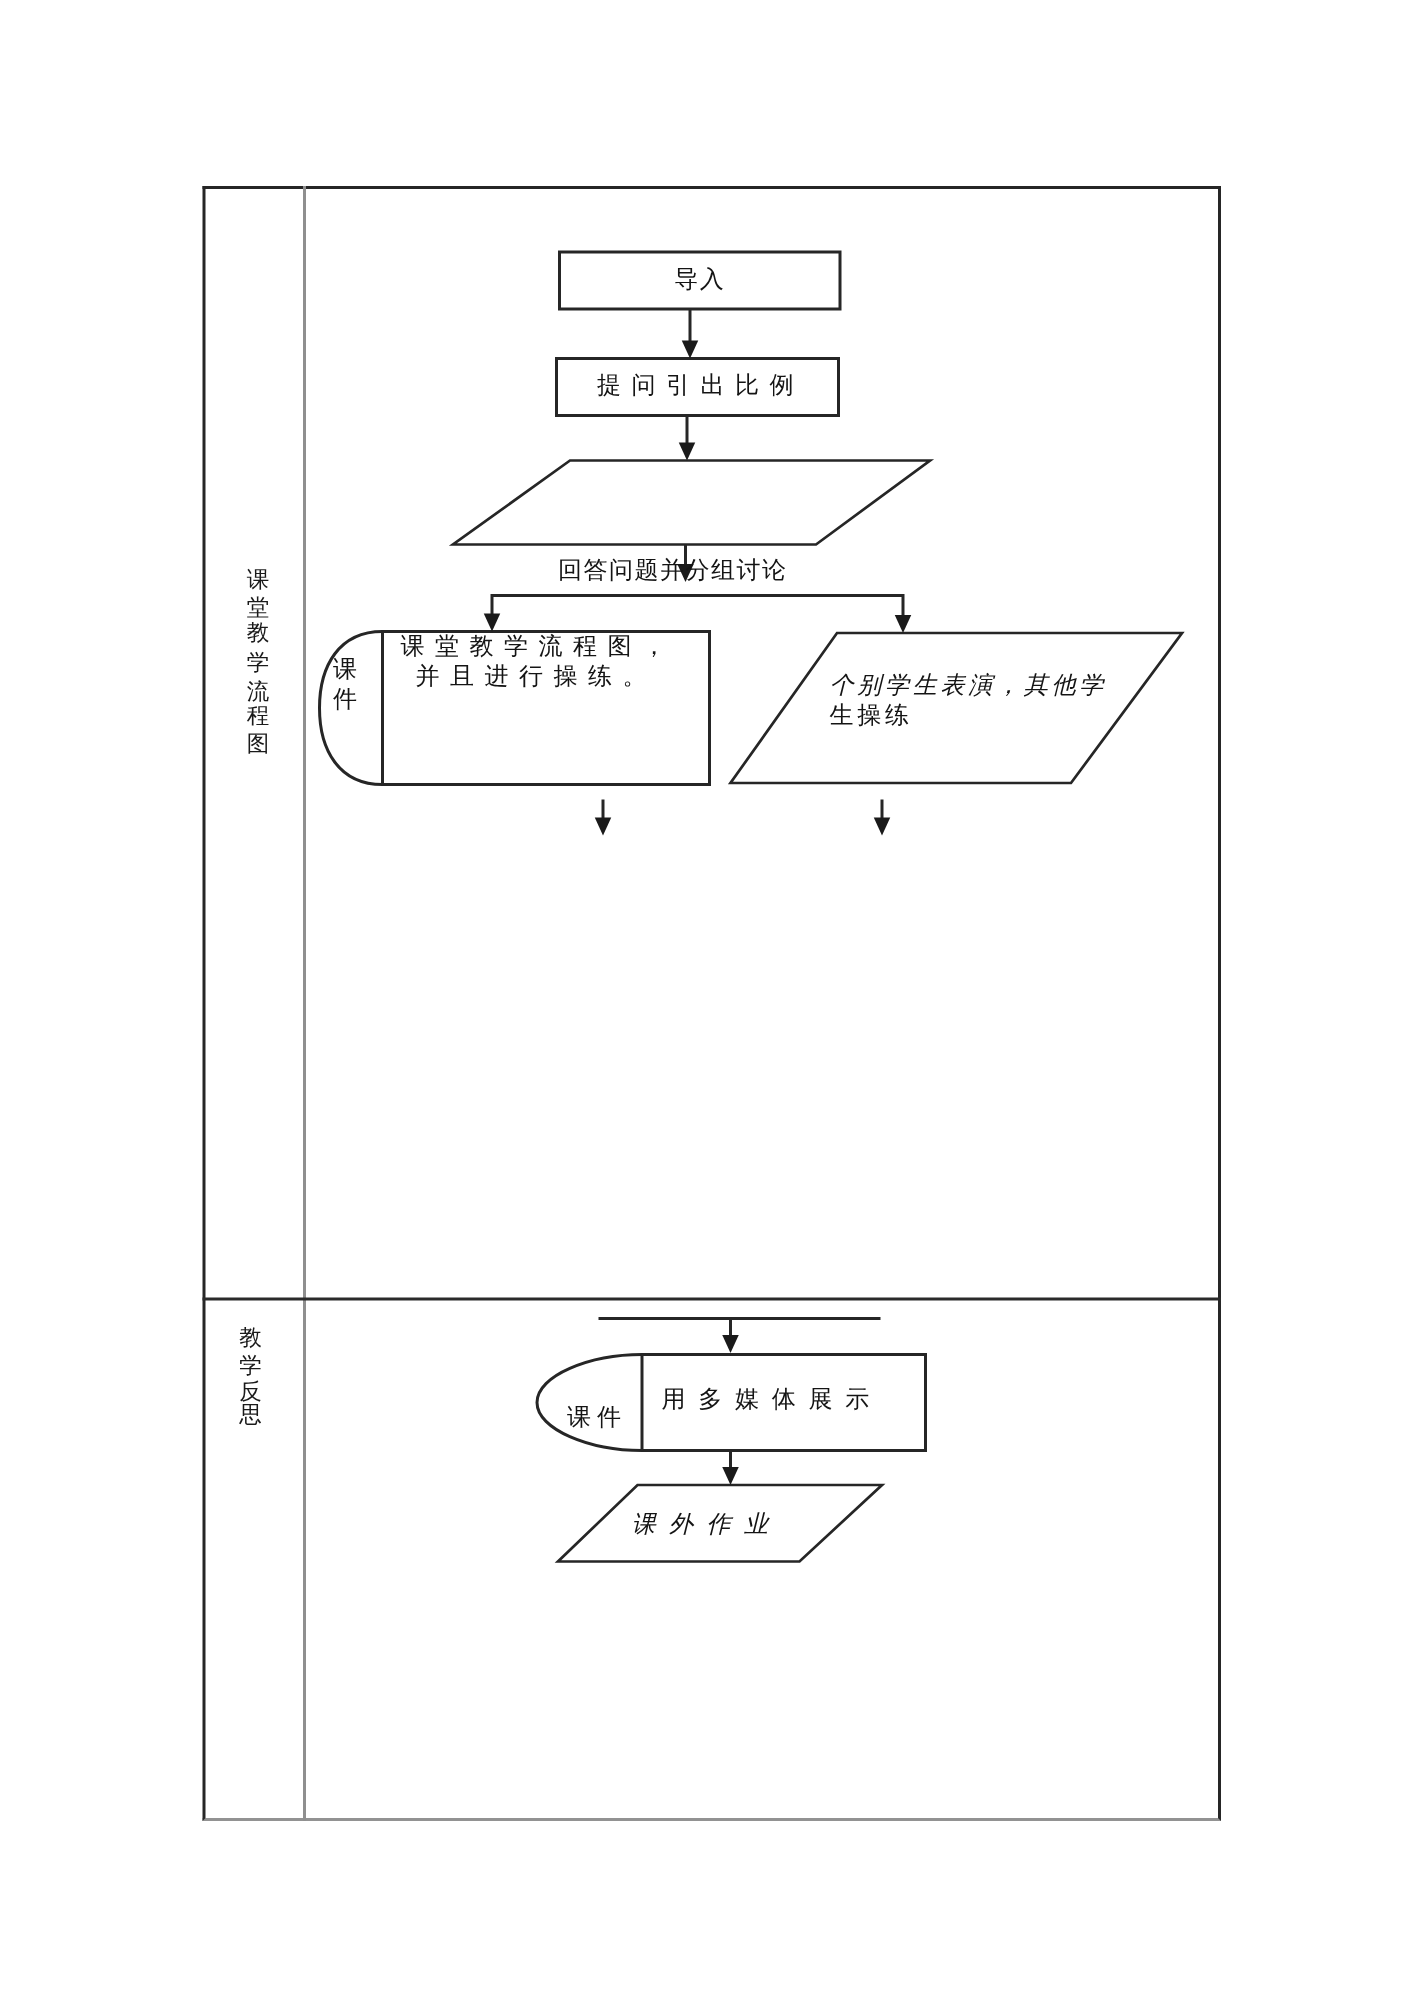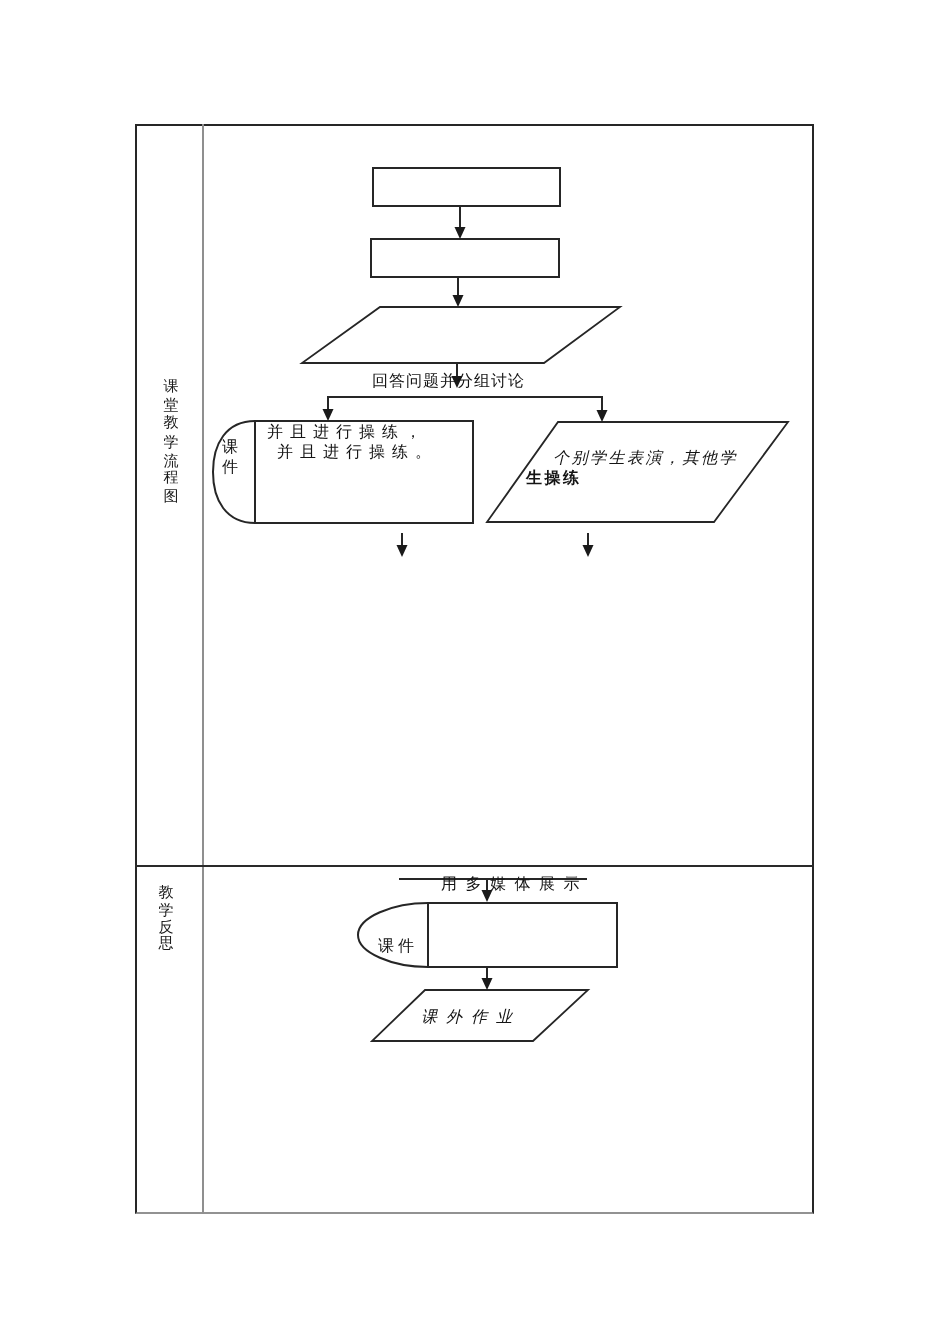--- a/index.html
+++ b/index.html
@@ -67,23 +67,23 @@
     padding-left: 27px; letter-spacing: 7px;
   }
   .lbl-discuss { left: 372px; top: 326px; letter-spacing: 1px; margin-top: 45px; }
   .lbl-s1-tab {
     left: 222px; top: 437px; width: 18px;
     white-space: normal; word-break: break-all; line-height: 20px;
   }
   .lbl-s1-line1 { left: 267px; top: 422px; letter-spacing: 7px; }
   .lbl-s1-line2 { left: 257px; top: 442px; letter-spacing: 7px; margin-left: 20px; }
   .lbl-perform1 { left: 553px; top: 448px; letter-spacing: 2.5px; font-style: italic; }
-  .lbl-perform2 { left: 526px; top: 468px; letter-spacing: 2.5px; font-weight: bold; }
+  .lbl-perform2 { left: 553px; top: 468px; letter-spacing: 2.5px; }
   .lbl-s2-tab { left: 378px; top: 936px; letter-spacing: 4px; }
-  .lbl-s2-text { left: 441px; top: 874px; letter-spacing: 8.5px; }
+  .lbl-s2-text { left: 441px; top: 924px; letter-spacing: 8.5px; }
   .lbl-homework { left: 421px; top: 1007px; letter-spacing: 9px; font-style: italic; }
 </style>
 </head>
 <body>
 
 <div class="page">
 
   <div class="table-frame"></div>
   <div class="col-divider"></div>
   <div class="row-divider"></div>
@@ -126,24 +126,26 @@
     <polygon points="582.5,545 593.5,545 588,557" fill="#1a1a1a" stroke="none"></polygon>
 
     <path d="M399,879 H587"></path>
     <path d="M487,879 V891"></path>
     <polygon points="481.5,890 492.5,890 487,902" fill="#1a1a1a" stroke="none"></polygon>
 
     <path d="M487,967 V979"></path>
     <polygon points="481.5,978 492.5,978 487,990" fill="#1a1a1a" stroke="none"></polygon>
   </svg>
 
+  <div class="nlabel lbl-intro">导入</div>
+  <div class="nlabel lbl-question">提问引出比例</div>
   <div class="nlabel lbl-discuss">回答问题并分组讨论</div>
 
   <div class="nlabel lbl-s1-tab">课件</div>
-  <div class="nlabel lbl-s1-line1">并且进行操练，</div>
+  <div class="nlabel lbl-s1-line1">课堂教学流程图，</div>
   <div class="nlabel lbl-s1-line2">并且进行操练。</div>
 
   <div class="nlabel lbl-perform1">个别学生表演，其他学</div>
   <div class="nlabel lbl-perform2">生操练</div>
 
   <div class="nlabel lbl-s2-tab">课件</div>
   <div class="nlabel lbl-s2-text">用多媒体展示</div>
 
   <div class="nlabel lbl-homework">课外作业</div>
 

